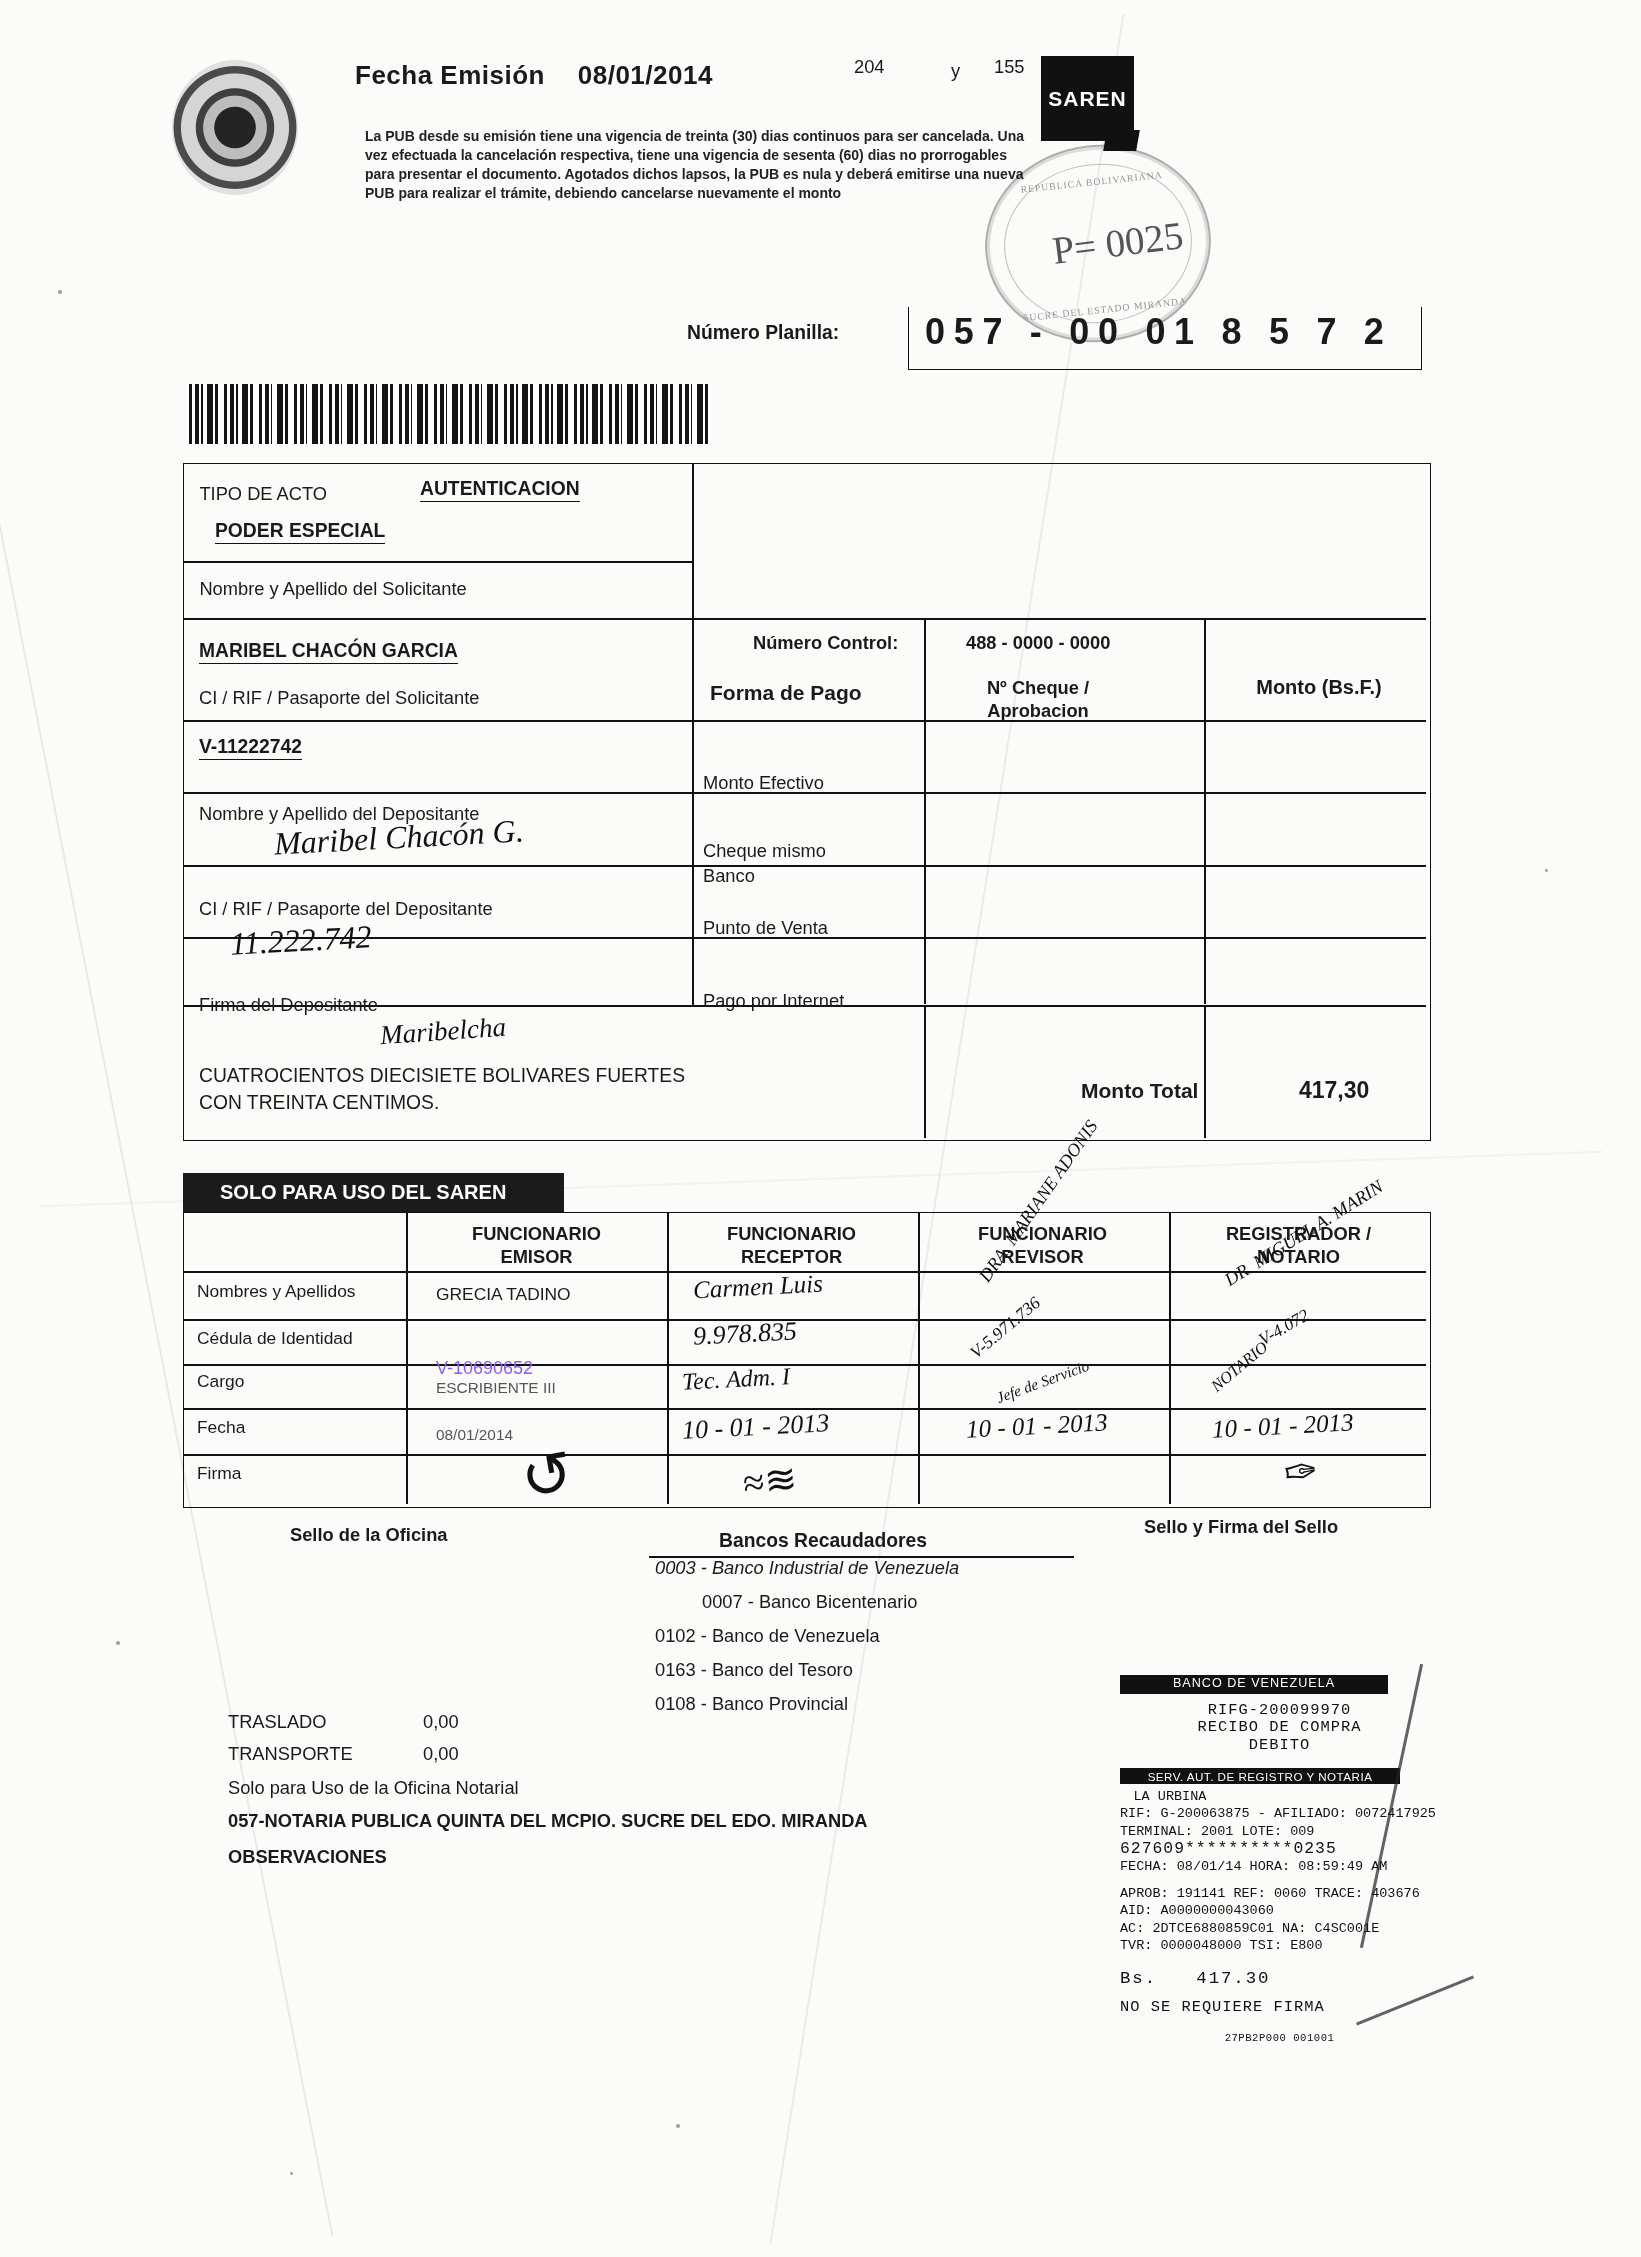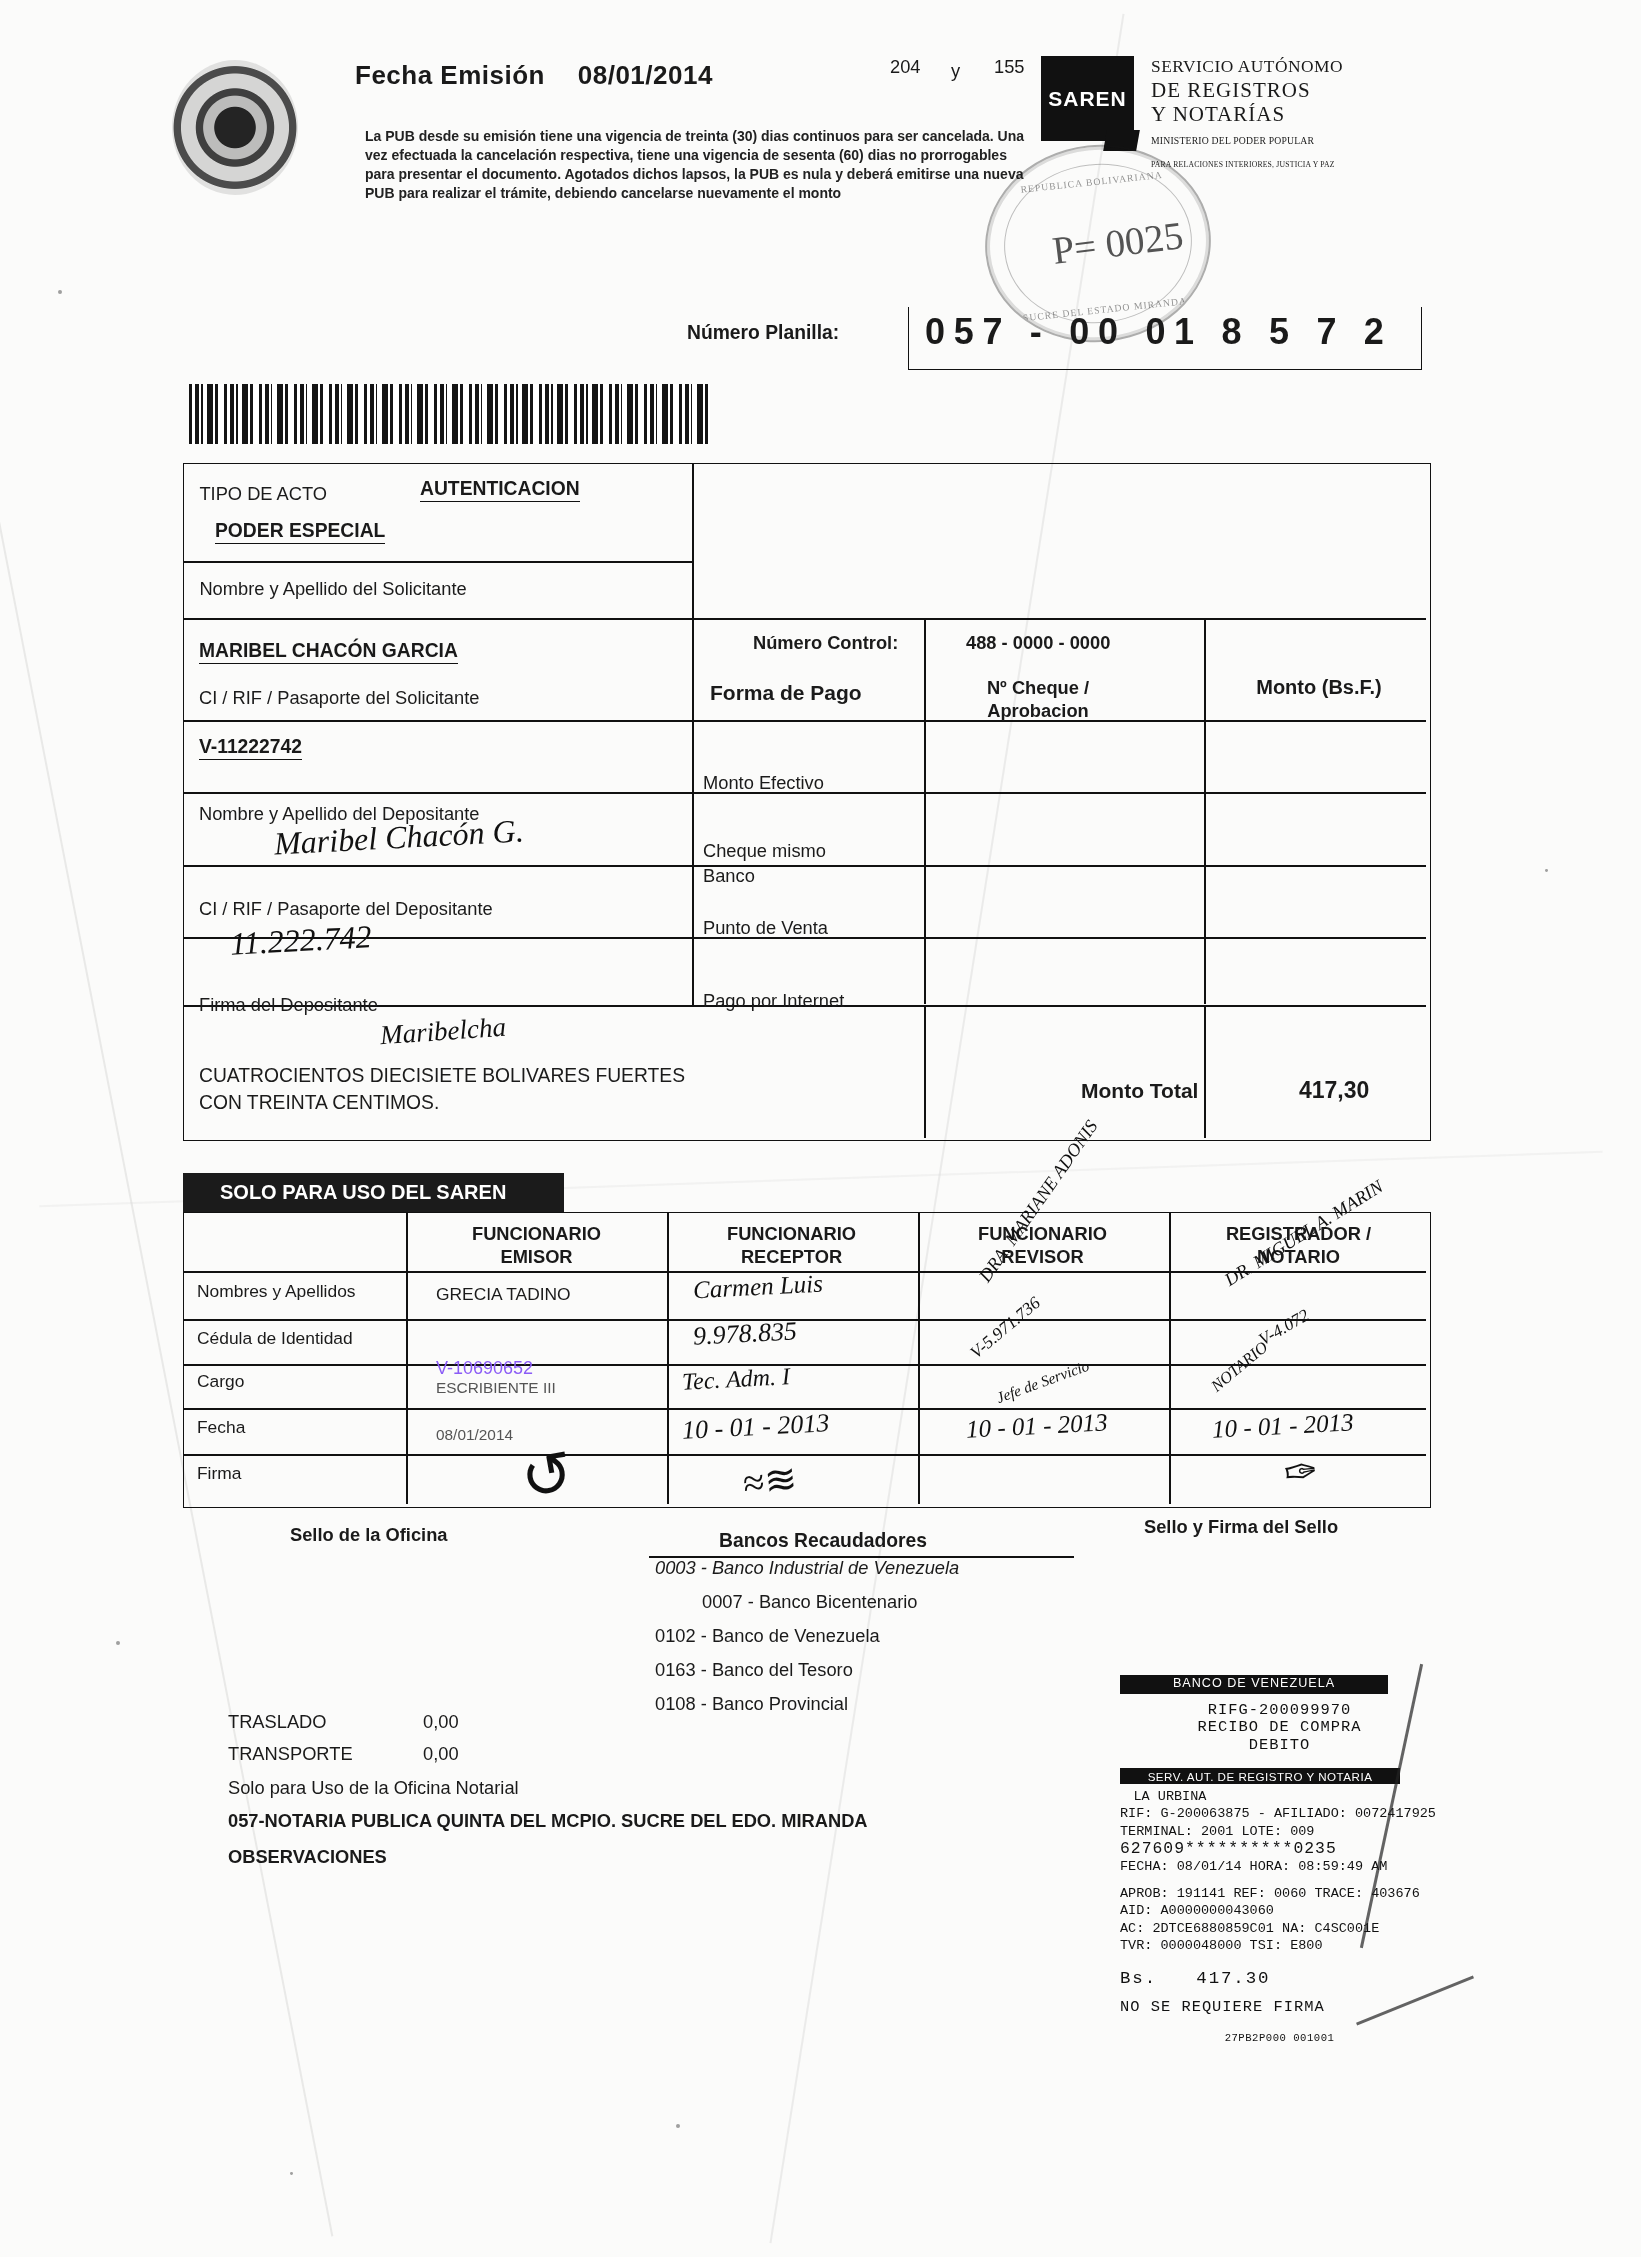--- a/index.html
+++ b/index.html
@@ -47,21 +47,21 @@
     text-align: center; padding-top: 60px;
     font-family: "Liberation Serif", serif;
     opacity: .9;
   }
 
   .fecha-emision {
     position: absolute; left: 355px; top: 60px;
     font-size: 26px; font-weight: bold; letter-spacing: 0.5px;
   }
   .fecha-emision .val { margin-left: 25px; }
-  .hdr-num1 { position: absolute; left: 854px; top: 56px; font-size: 18.3px; margin-left: 36px; }
+  .hdr-num1 { position: absolute; left: 854px; top: 56px; font-size: 18.3px; }
   .hdr-num2 { position: absolute; left: 951px; top: 60px; font-size: 18.3px; }
   .hdr-num3 { position: absolute; left: 994px; top: 56px; font-size: 18.3px; }
 
   .pub-note {
     position: absolute; left: 365px; top: 127px;
     width: 666px;
     font-size: 14px;
     line-height: 19px;
     font-weight: bold;
     color: #222;
@@ -286,27 +286,20 @@
     <span class="val">08/01/2014</span>
   </div>
   <div class="hdr-num1">204</div>
   <div class="hdr-num2">y</div>
   <div class="hdr-num3">155</div>
 
   <div class="pub-note">La PUB desde su emisión tiene una vigencia de treinta (30) dias continuos para ser cancelada. Una vez efectuada la cancelación respectiva, tiene una vigencia de sesenta (60) dias no prorrogables para presentar el documento. Agotados dichos lapsos, la PUB es nula y deberá emitirse una nueva PUB para realizar el trámite, debiendo cancelarse nuevamente el monto</div>
 
   <div class="saren-box">
     <span>SAREN</span>
-  </div>
-  <div class="saren-text">
-    <div class="l1">SERVICIO AUTÓNOMO</div>
-    <div class="l2">DE REGISTROS</div>
-    <div class="l3">Y NOTARÍAS</div>
-    <div class="l4">MINISTERIO DEL PODER POPULAR</div>
-    <div class="l5">PARA RELACIONES INTERIORES, JUSTICIA Y PAZ</div>
   </div>
 
   <div class="wet-stamp">
     <div class="inner"></div>
     <div class="t1">REPUBLICA BOLIVARIANA</div>
     <div class="t2">SUCRE DEL ESTADO MIRANDA</div>
   </div>
   <div class="handwrite-stamp">P= 0025</div>
 
   <div class="numero-planilla-label">Número Planilla:</div>

